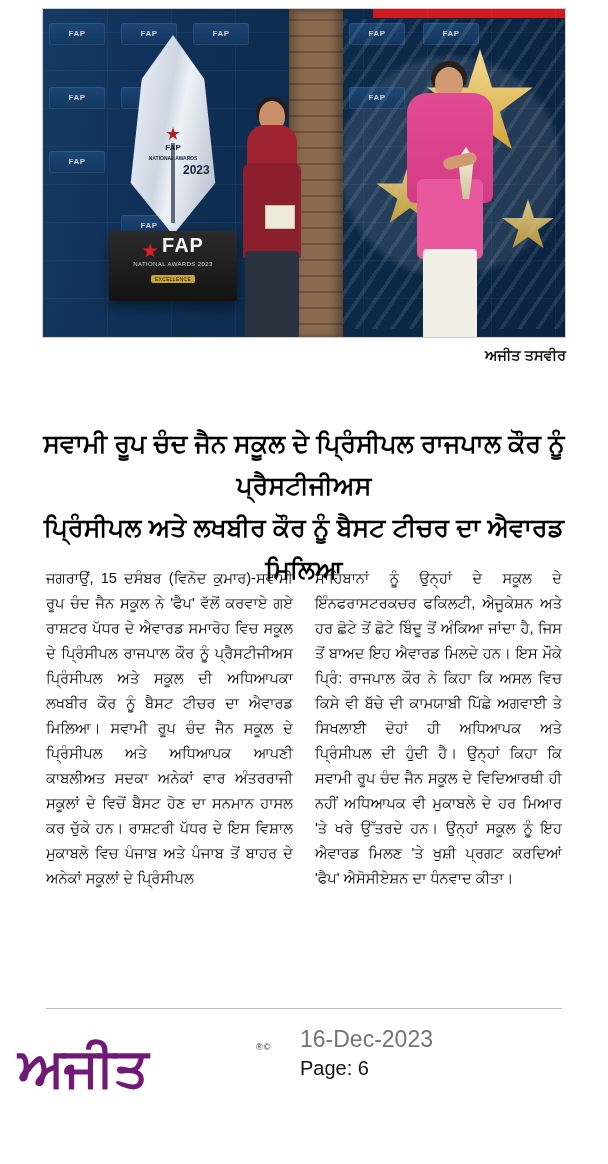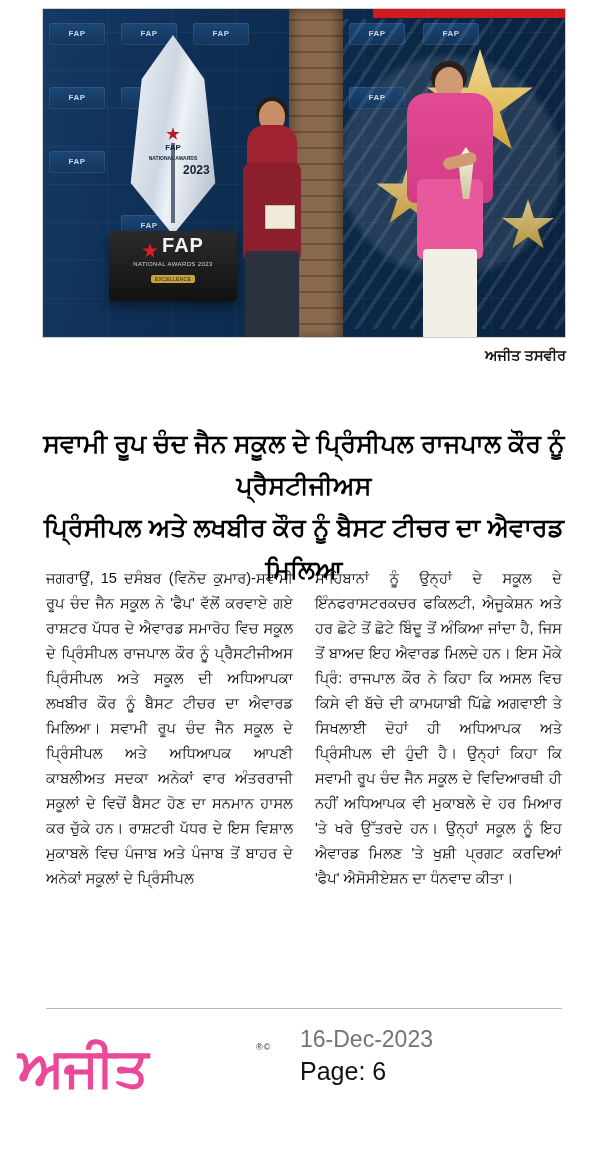--- a/index.html
+++ b/index.html
@@ -222,21 +222,21 @@
   .rule {
     position: absolute;
     left: 46px; top: 1008px; width: 516px;
     border-top: 1px solid #b9b9b9;
   }
 
   
   .masthead {
     position: absolute;
     left: 18px; top: 1040px;
-    color: #ec4899;
+    color: #701a75;
     font-size: 54px;
     font-weight: bold;
     font-family: "Liberation Sans", sans-serif;
     letter-spacing: -1px;
     line-height: 1;
   }
   .reg {
     position: absolute;
     left: 256px; top: 1042px;
     font-size: 9px;
@@ -245,21 +245,21 @@
   }
   .date {
     position: absolute;
     left: 300px; top: 1026px;
     font-size: 23px;
     color: #737373;
   }
   .pageno {
     position: absolute;
     left: 300px; top: 1057px;
-    font-size: 25px;
+    font-size: 20px;
     color: #111;
   }
   .url {
     position: absolute;
     left: 42px; top: 1112px;
     font-size: 16.5px;
     color: #222;
   }
 </style>
 </head>

